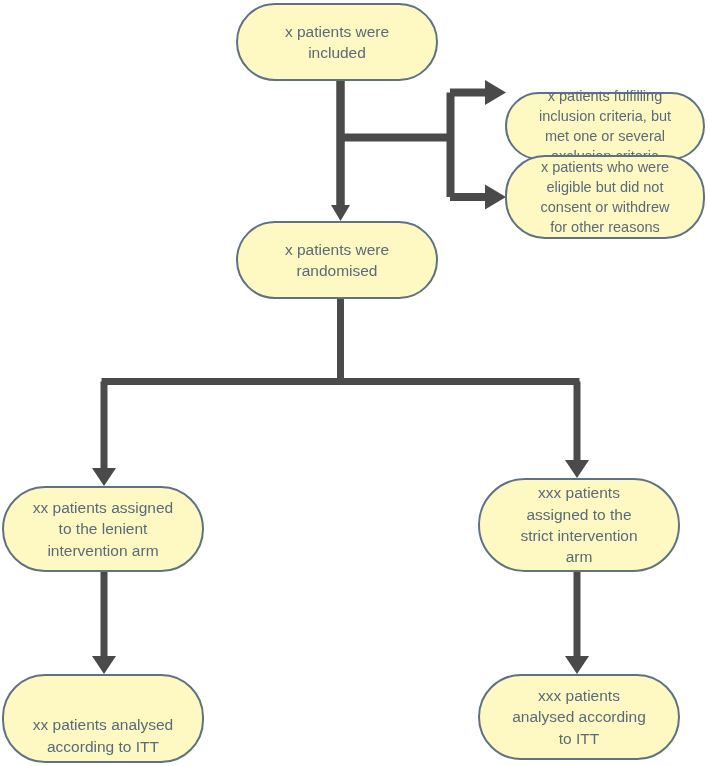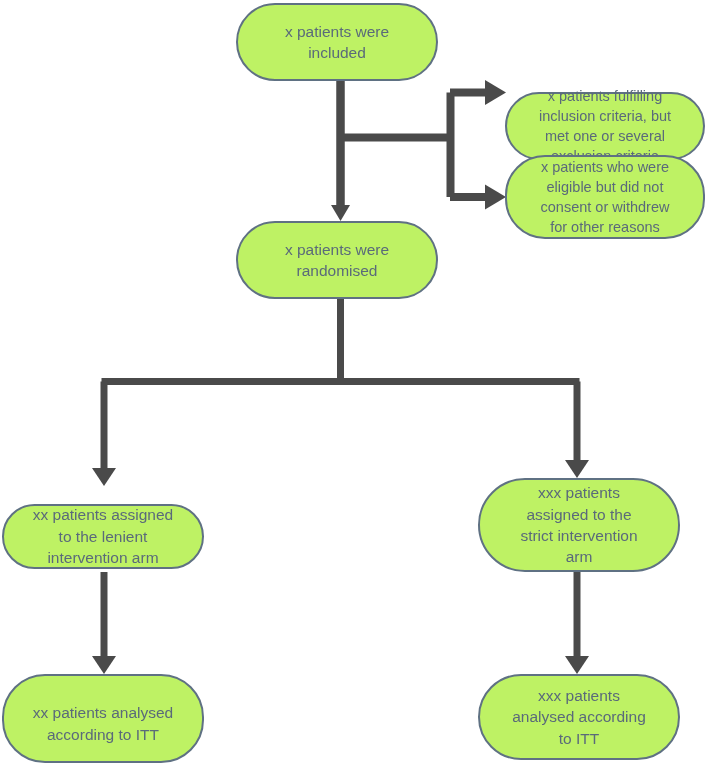--- a/index.html
+++ b/index.html
@@ -22,42 +22,42 @@
     left: 0;
     top: 0;
     width: 708px;
     height: 766px;
     pointer-events: none;
   }
   .node {
     position: absolute;
     box-sizing: border-box;
     border: 2.4px solid #5f7183;
-    background: #bef264;
+    background: #fef9c3;
     border-radius: 42px;
     display: flex;
     align-items: center;
     justify-content: center;
     text-align: center;
     color: #5a6a7a;
     font-size: 15.5px;
     line-height: 1.38;
-    padding: 16px 12px;
+    padding: 4px 12px;
     z-index: 2;
   }
   .node-label {
     display: block;
     white-space: pre-line;
   }
   
   #node-included      { left: 236px; top: 3px;   width: 202px; height: 78px;  }
   #node-excluded      { left: 505px; top: 50px;  width: 200px; height: 68px; border-radius: 40px; font-size: 14.5px; margin-top: 42px; }
   #node-notconsent    { left: 505px; top: 155px; width: 200px; height: 84px; border-radius: 40px; font-size: 14.5px; justify-content: center; }
   #node-randomised    { left: 236px; top: 221px; width: 202px; height: 78px;  }
-  #node-lenient-arm   { left: 2px;   top: 486px; width: 202px; height: 65px; border-radius: 43px; margin-top: 18px; }
+  #node-lenient-arm   { left: 2px;   top: 486px; width: 202px; height: 86px; border-radius: 43px; }
   #node-strict-arm    { left: 478px; top: 478px; width: 202px; height: 94px; border-radius: 47px; }
   #node-lenient-itt   { left: 2px;   top: 674px; width: 202px; height: 89px; border-radius: 43px; align-items: flex-end; }
   #node-strict-itt    { left: 478px; top: 674px; width: 202px; height: 86px; border-radius: 43px; }
 </style>
 </head>
 <body>
 
 <div id="flowchart-canvas">
 
   <svg id="connector-layer" viewBox="0 0 708 766" width="708" height="766" xmlns="http://www.w3.org/2000/svg">

